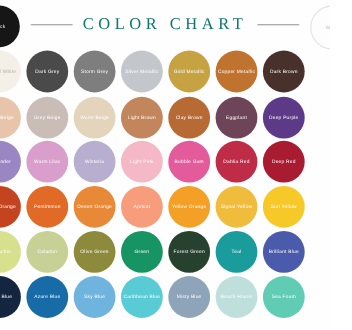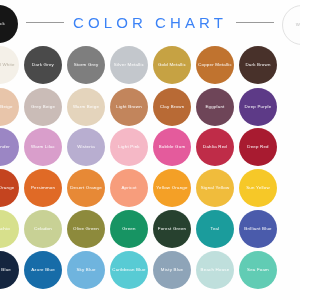--- a/index.html
+++ b/index.html
@@ -35,24 +35,24 @@
   #title-rule-left, #title-rule-right {
     height: 1px;
     background: #9a9a9a;
     flex: 0 0 auto;
   }
   #title-rule-left { width: 38px; margin-right: 9px; }
   #title-rule-right { width: 38px; margin-left: 9px; }
   #chart-title {
     font-size: 15px;
     letter-spacing: 4.1px;
-    color: #3b82f6;
+    color: #0f766e;
     font-weight: 400;
     white-space: nowrap;
-    font-family: Liberation Sans, sans-serif;
+    font-family: Liberation Serif, serif;
   }
 
   
   .header-swatch {
     position: absolute;
     width: 38px;
     height: 38px;
     border-radius: 50%;
     display: flex;
     align-items: center;

